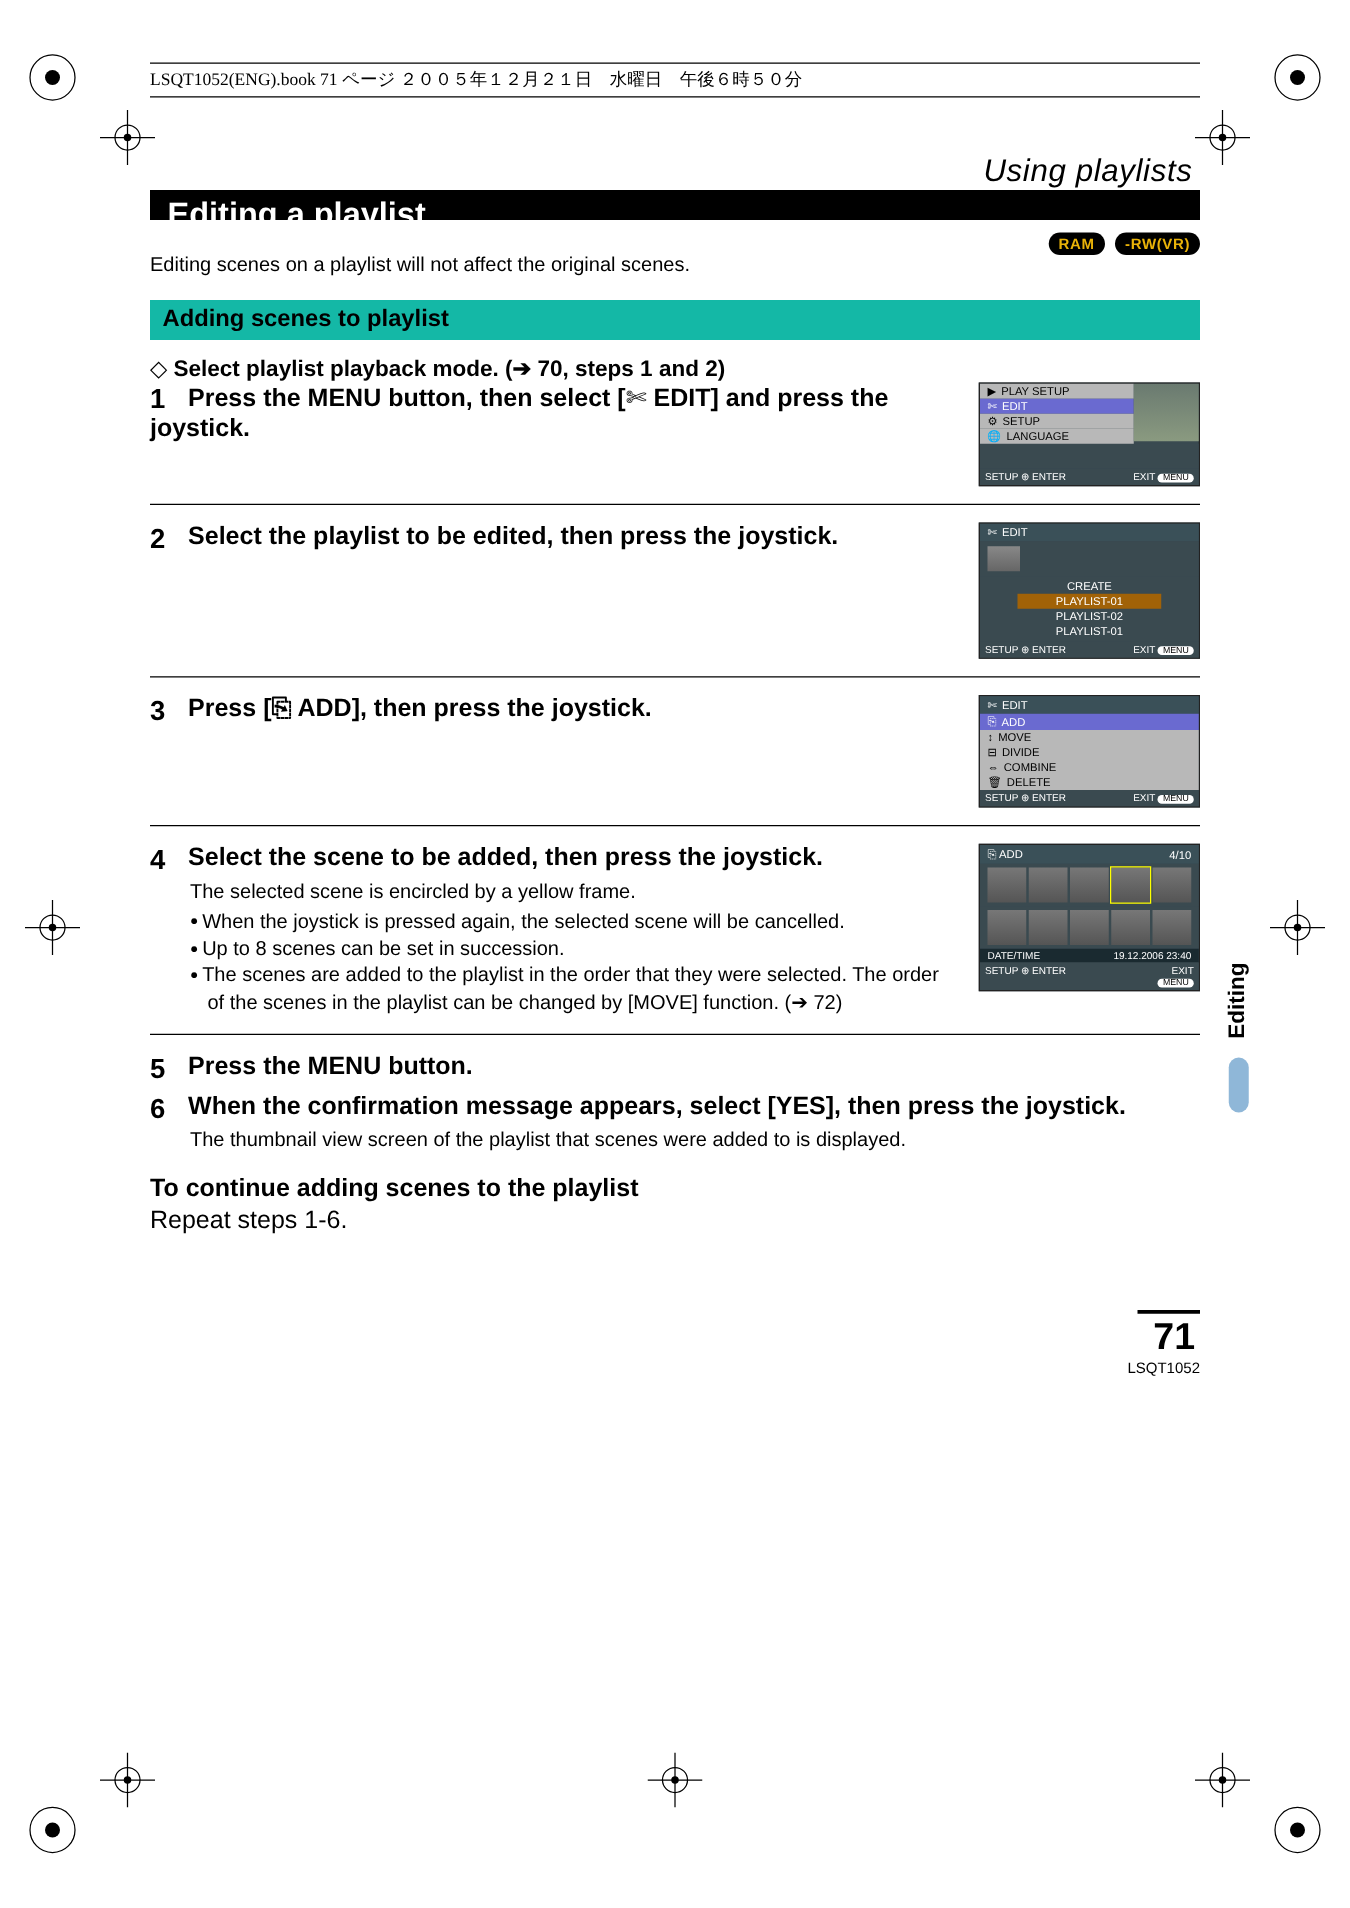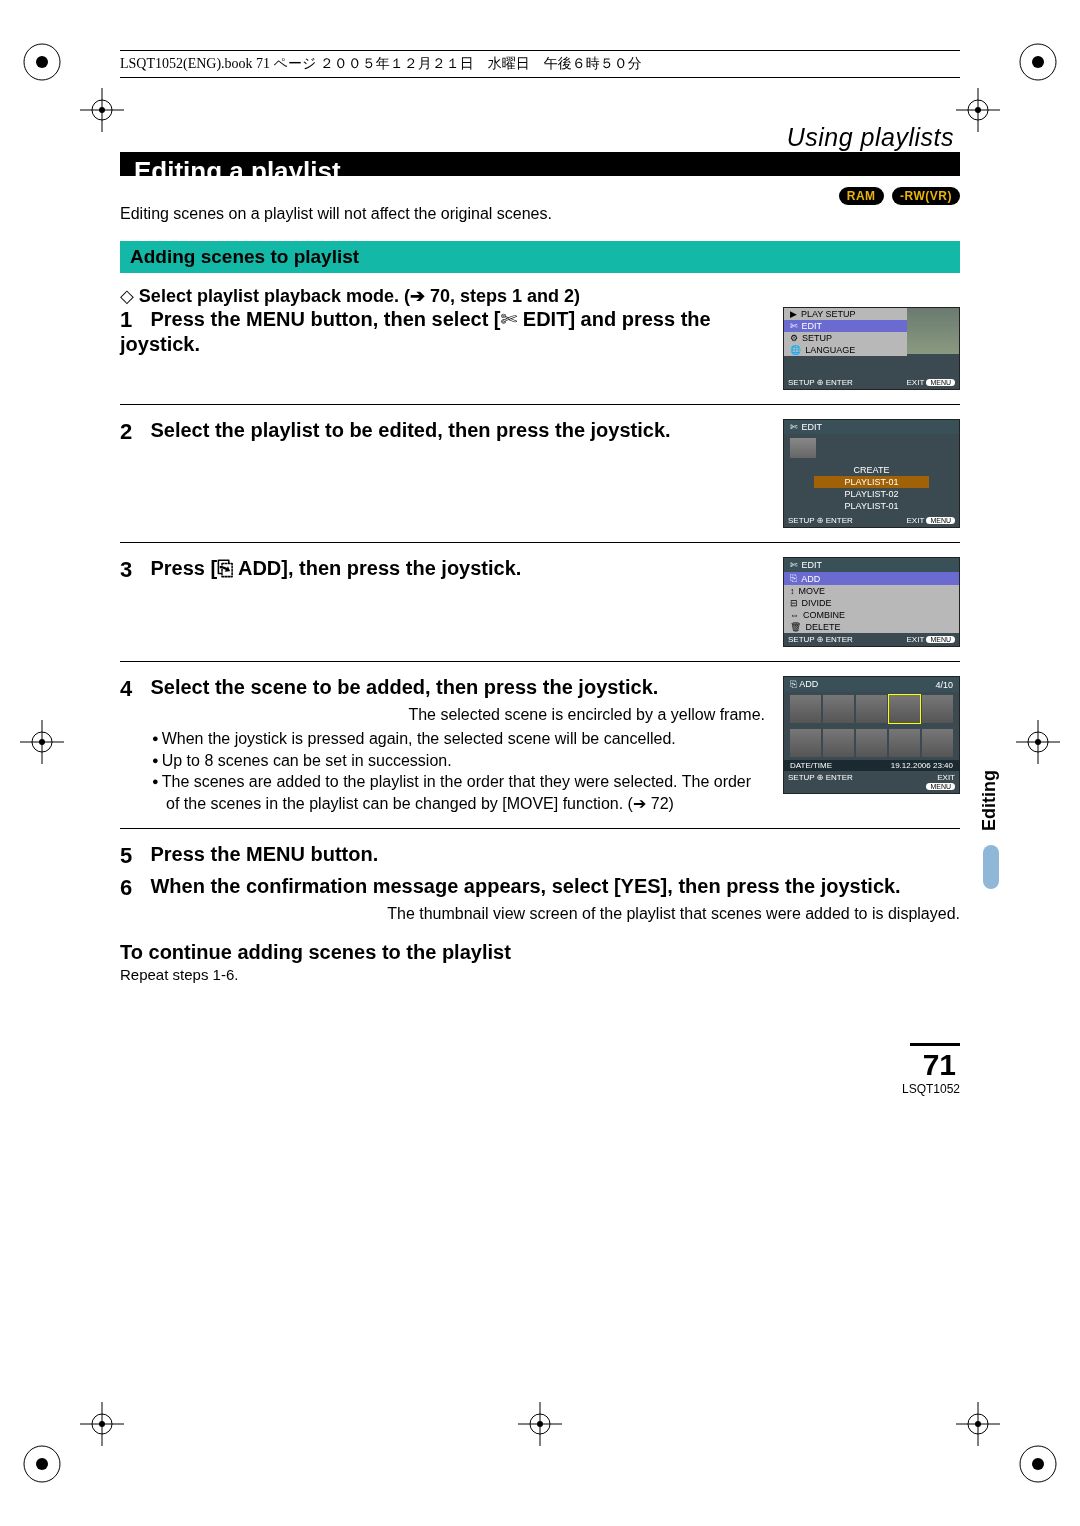--- a/index.html
+++ b/index.html
@@ -97,21 +97,20 @@
     font-size: 20px;
     font-weight: bold;
     display: inline;
   }
   .step-body-block {
     padding-left: 32px;
   }
   .note {
     font-size: 16px;
     margin-top: 4px;
-    text-align: right;
   }
   .bullets {
     margin: 4px 0 0 0;
     padding-left: 0;
     list-style: none;
   }
   .bullets li {
     font-size: 16px;
     padding-left: 14px;
     text-indent: -14px;
@@ -202,21 +201,21 @@
     border-radius:8px;
     margin-top:10px;
     margin-left:4px;
   }
   .cont-head{
     font-size:20px;
     font-weight:bold;
     margin-top:18px;
   }
   .cont-body{
-    font-size:15px;
+    font-size:20px;
     margin-top:2px;
   }
   .page-num-block{
     text-align: right;
     margin-top: 60px;
   }
   .page-num{
     font-size: 30px;
     font-weight: bold;
     border-top:3px solid #000;

